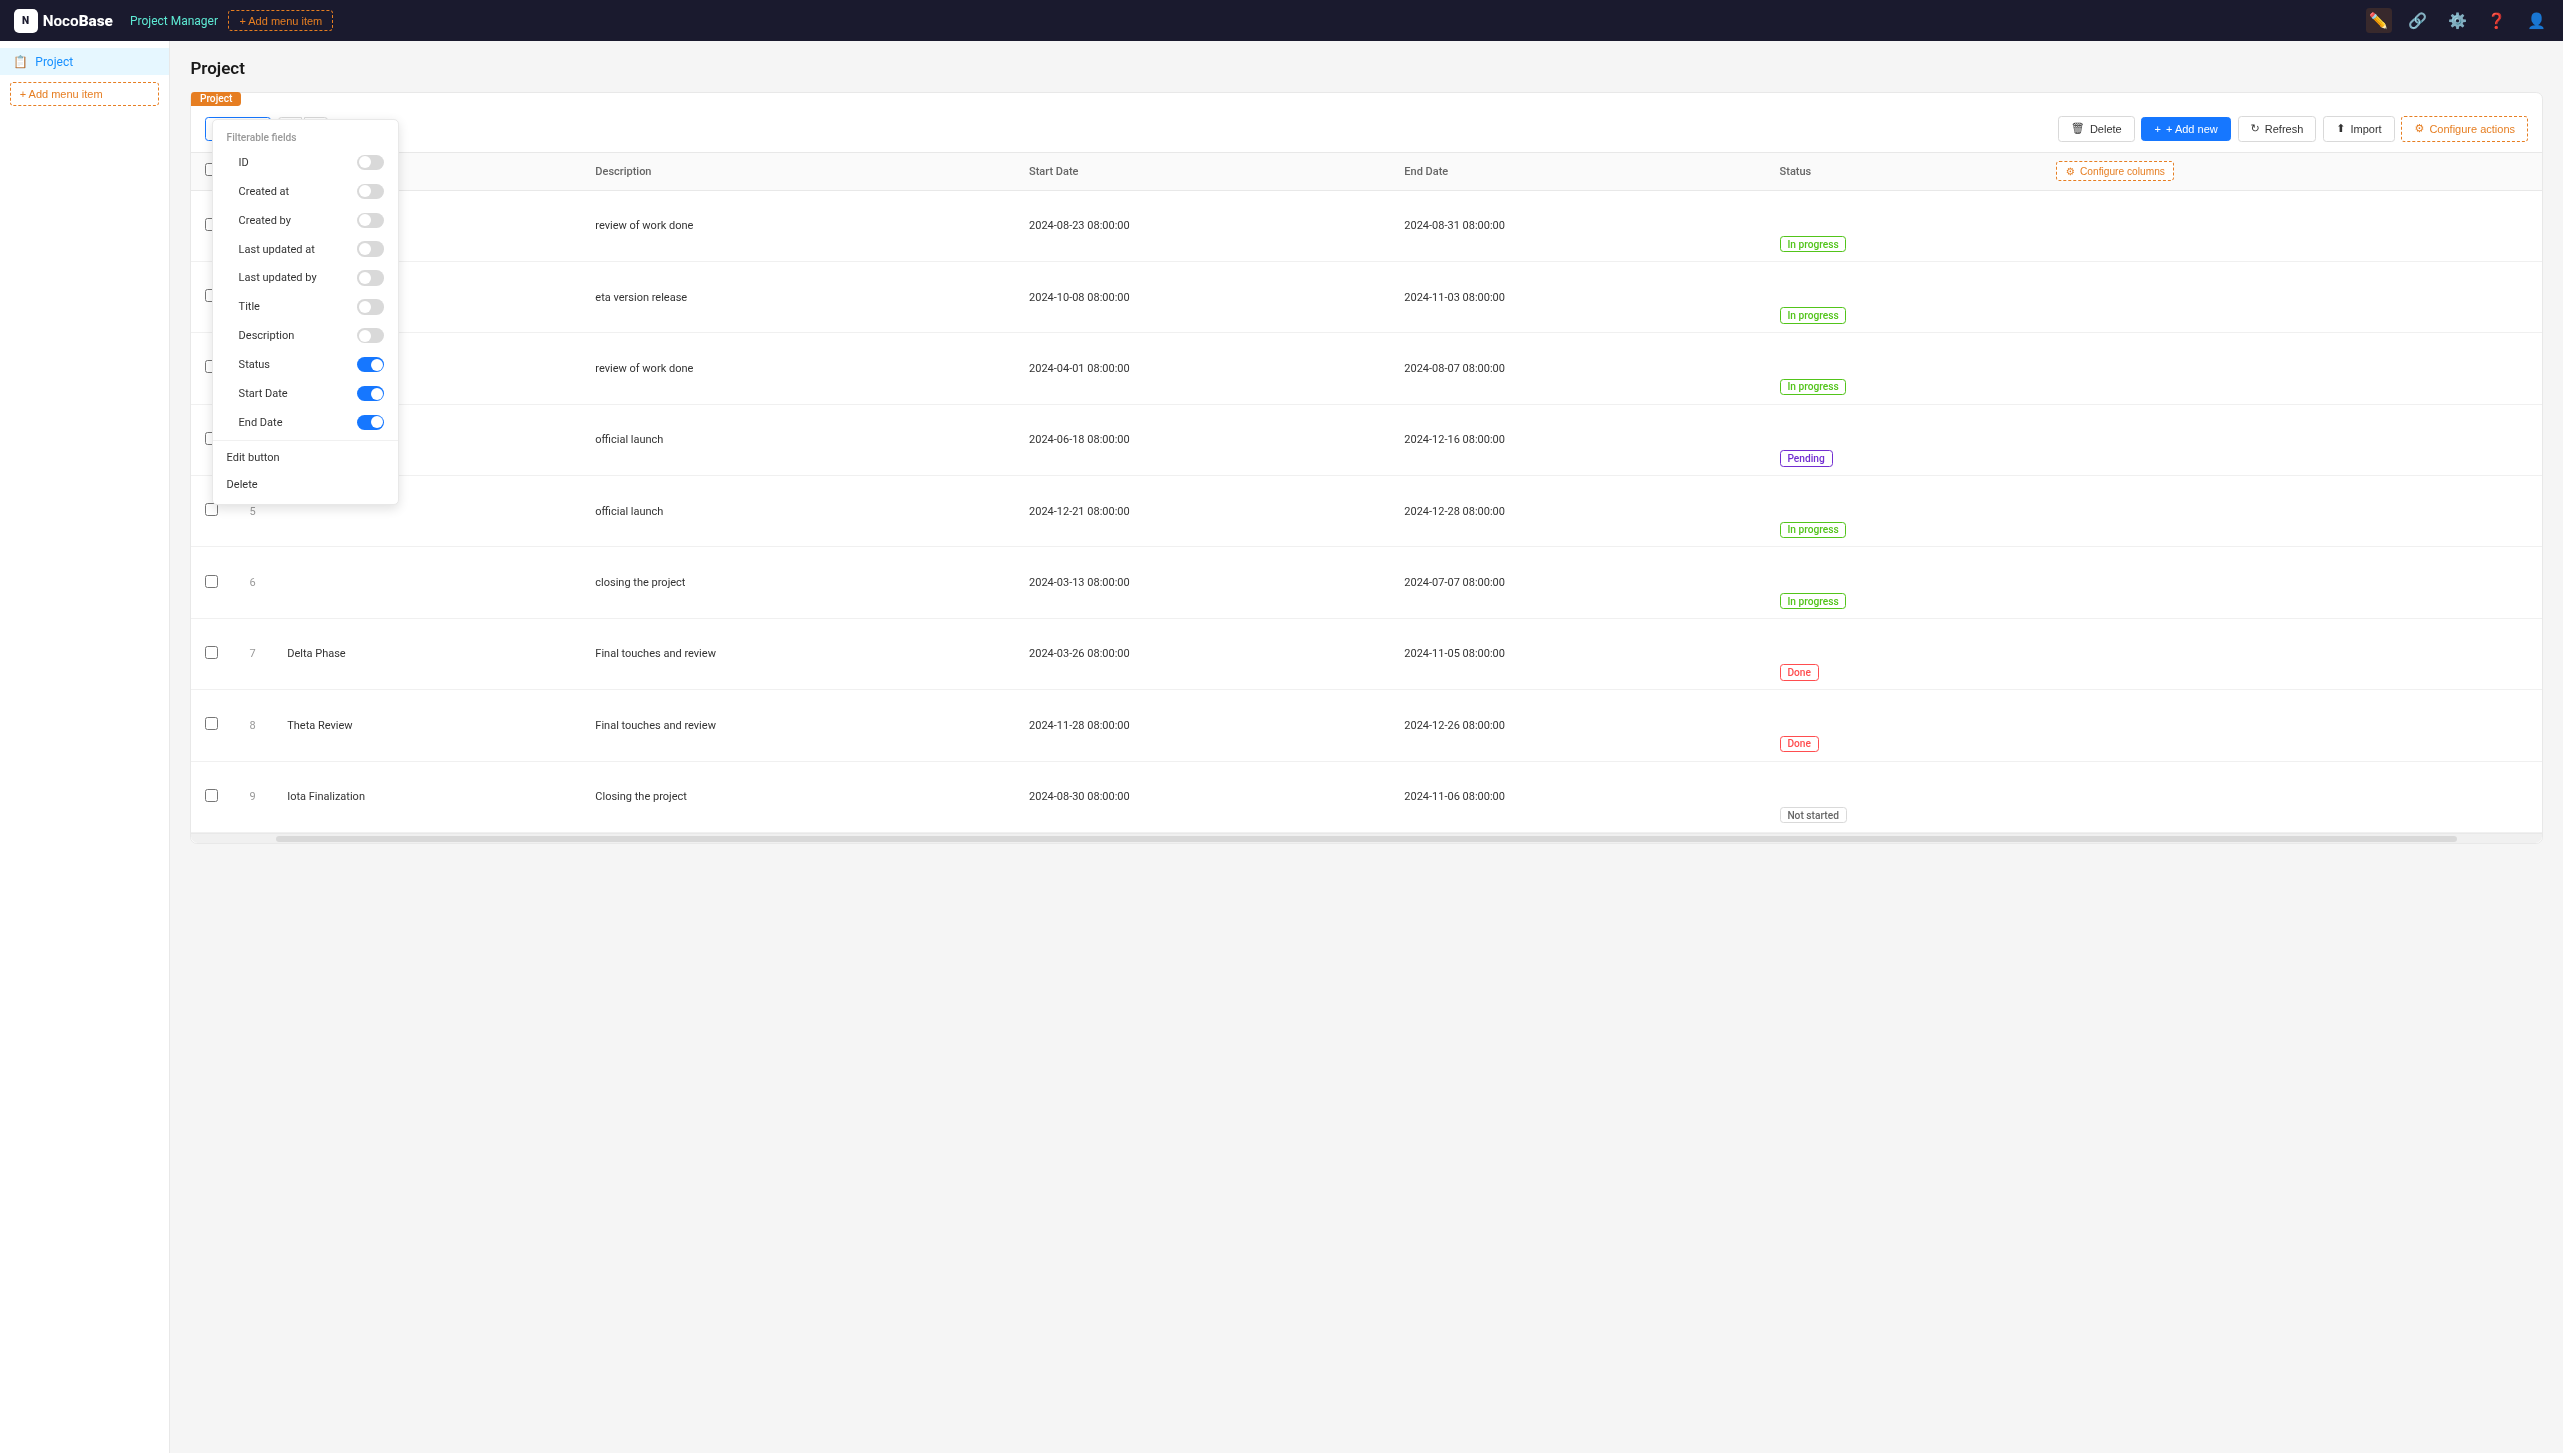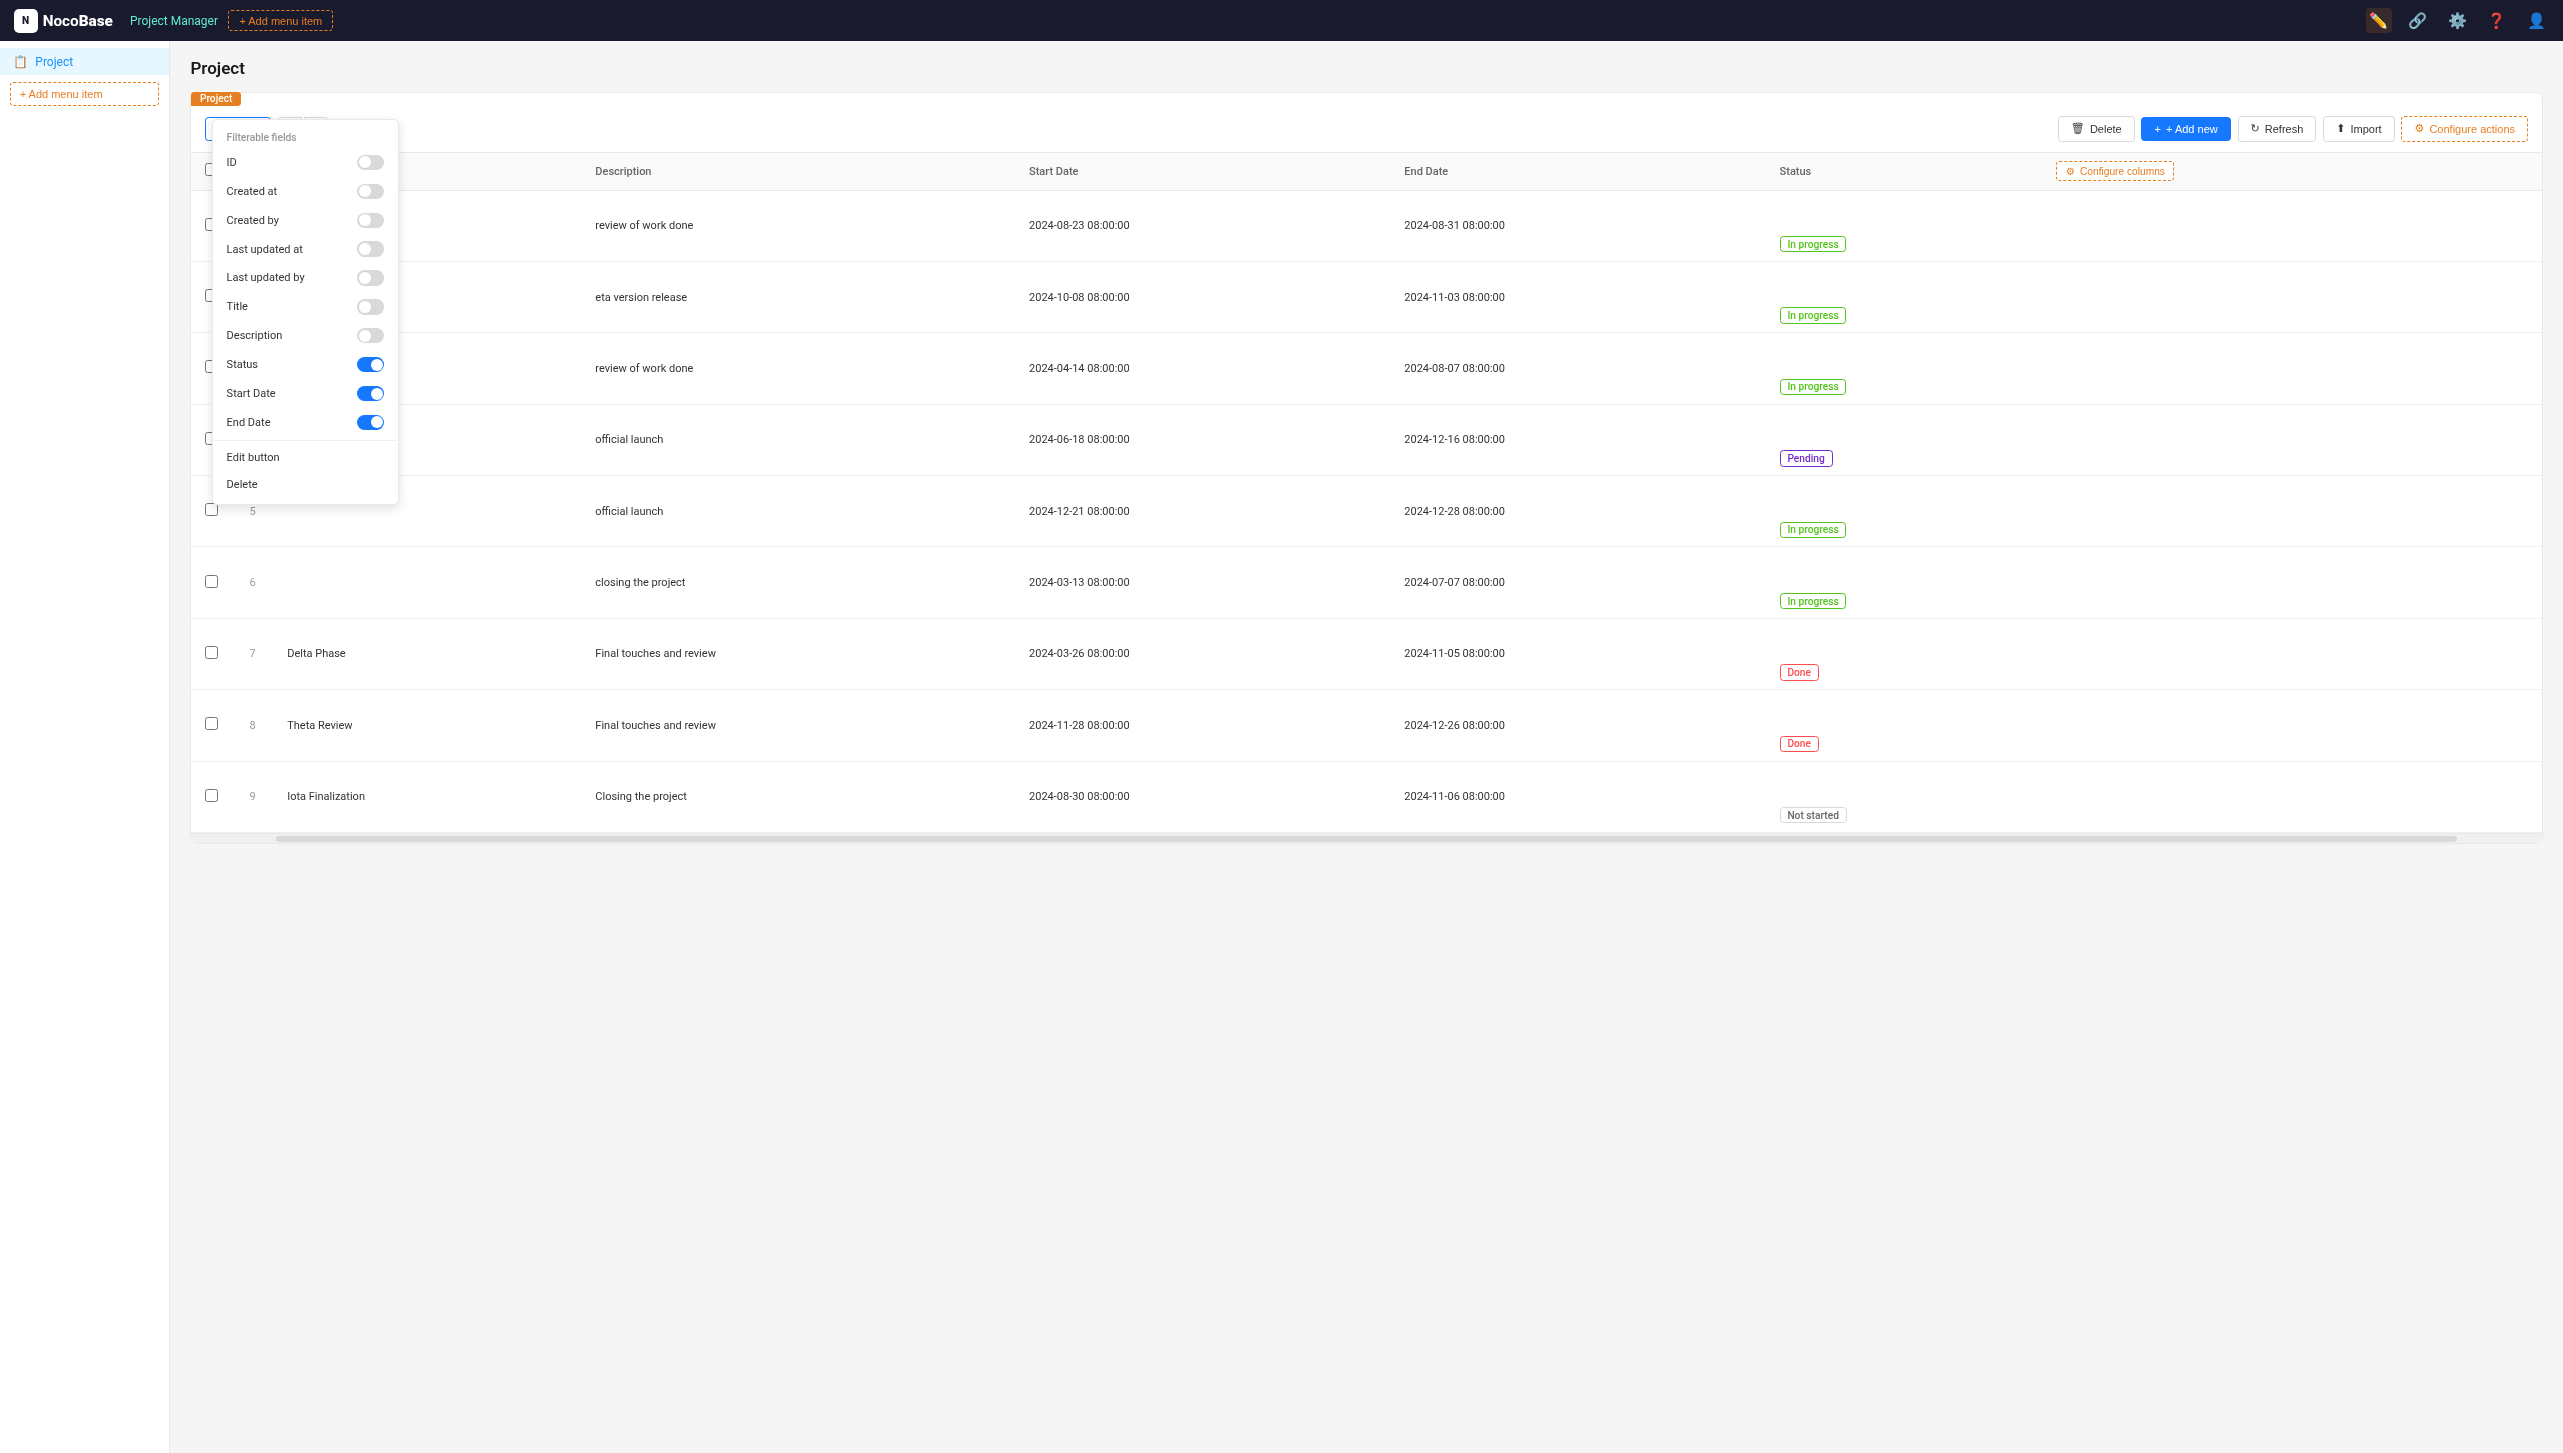--- a/index.html
+++ b/index.html
@@ -272,20 +272,21 @@
       font-weight: 500;
     }
     .dropdown-item {
       display: flex;
       align-items: center;
       justify-content: space-between;
       padding: 6.8px 13.6px;
       cursor: pointer;
       font-size: 11px;
       color: #333;
+      margin-left: 12px;
     }
     .toggle-switch {
       width: 27px; height: 15.3px;
       border-radius: 7.6px;
       background: #d9d9d9;
       position: relative;
       cursor: pointer;
     }
     .toggle-switch.on { background: #1677ff; }
     .toggle-switch::after {
@@ -432,21 +433,21 @@
       </td>
       <td></td>
     </tr>
               <tr>
       <td class="checkbox-cell">
         <input type="checkbox" style="">
       </td>
       <td class="row-num">3</td>
       <td></td>
       <td>review of work done</td>
-      <td>2024-04-14 08:00:00</td>
+      <td>2024-04-01 08:00:00</td>
       <td>2024-08-07 08:00:00</td>
       <td>
         <span class="status-badge status-in-progress">In progress</span>
       </td>
       <td></td>
     </tr>
               <tr>
       <td class="checkbox-cell">
         <input type="checkbox" style="">
       </td>

